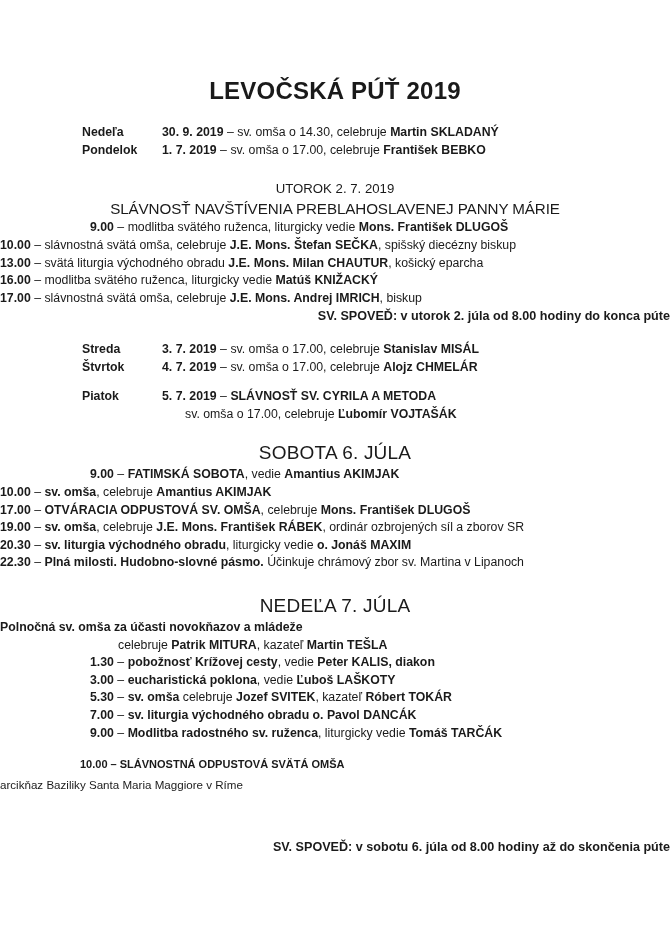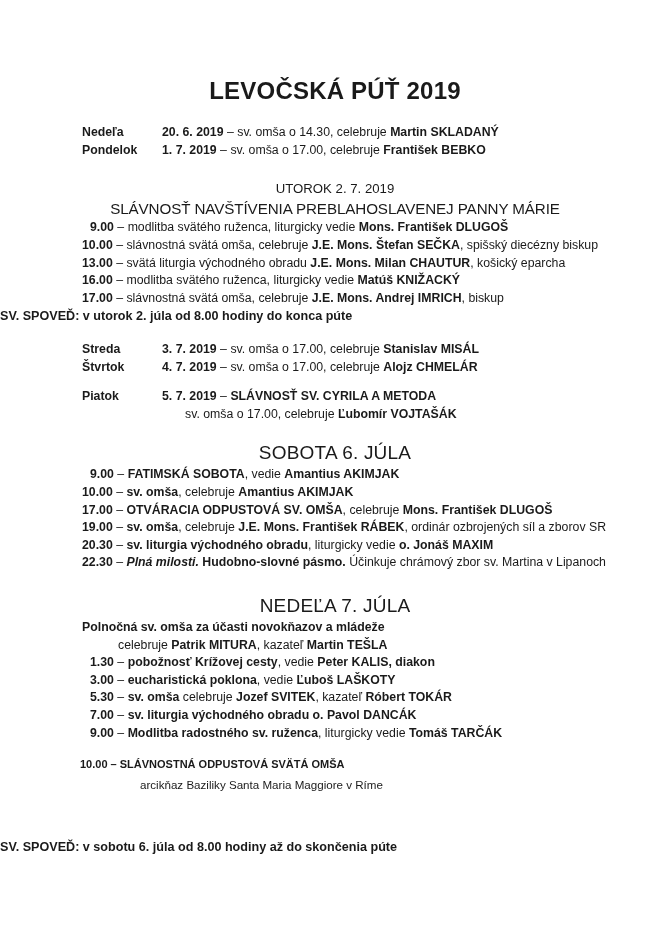--- a/index.html
+++ b/index.html
@@ -27,21 +27,21 @@
   .doc-title {
     text-align: center;
     font-size: 24px;
     font-weight: bold;
     letter-spacing: 0.2px;
     margin: 0;
     padding-top: 78px;
     line-height: 1.1;
   }
   b, .b { font-weight: bold; }
-  .bi { font-weight: bold; font-style: italic; }
+  .bi { font-weight: bold; }
 
   
   .dayrow {
     display: flex;
     font-size: 12.3px;
     line-height: 17.5px;
     padding-left: 82px;
     white-space: nowrap;
     justify-content: flex-end;
   }
@@ -70,27 +70,27 @@
     letter-spacing: -0.1px;
   }
 
   
   .timerow {
     font-size: 12.3px;
     line-height: 17.6px;
     white-space: nowrap;
   }
   .ind-90  { padding-left: 90px; }
-  .ind-82  { padding-left: 82px; }
+  .ind-82  { }
   .ind-118 { padding-left: 118px; }
   .ind-185 { padding-left: 185px; }
 
   
   .spoved {
-    text-align: left;
+    text-align: right;
     font-weight: bold;
     font-size: 12.6px;
     line-height: 18px;
   }
   .gap-10 { height: 10px; }
   .gap-12 { height: 12px; }
   .gap-16 { height: 16px; }
   .gap-20 { height: 20px; }
   .gap-28 { height: 28px; }
 
@@ -104,37 +104,36 @@
   .final-sub {
     font-size: 15px;
     line-height: 22px;
     padding-left: 138px;
     white-space: nowrap;
   }
   .final-sub .small { font-size: 11.6px; font-weight: normal; }
   .final-note {
     font-size: 11.6px;
     line-height: 18px;
-    padding-left: 140px;
     white-space: nowrap;
   }
 </style>
 </head>
 <body>
 
 <div class="page">
 
   <h1 class="doc-title">LEVOČSKÁ PÚŤ 2019</h1>
 
   <div class="gap-20"></div>
 
   <div>
     <div class="dayrow">
       <span class="dayname">Nedeľa</span>
-      <span class="daytext"><b>20. 6. 2019</b><span> – </span><span>sv. omša o 14.30, celebruje </span><b>Martin SKLADANÝ</b></span>
+      <span class="daytext"><b>30. 9. 2019</b><span> – </span><span>sv. omša o 14.30, celebruje </span><b>Martin SKLADANÝ</b></span>
     </div>
     <div class="dayrow">
       <span class="dayname">Pondelok</span>
       <span class="daytext"><b>1. 7. 2019</b><span> – </span><span>sv. omša o 17.00, celebruje </span><b>František BEBKO</b></span>
     </div>
   </div>
 
   <div class="gap-20"></div>
 
   <div>

